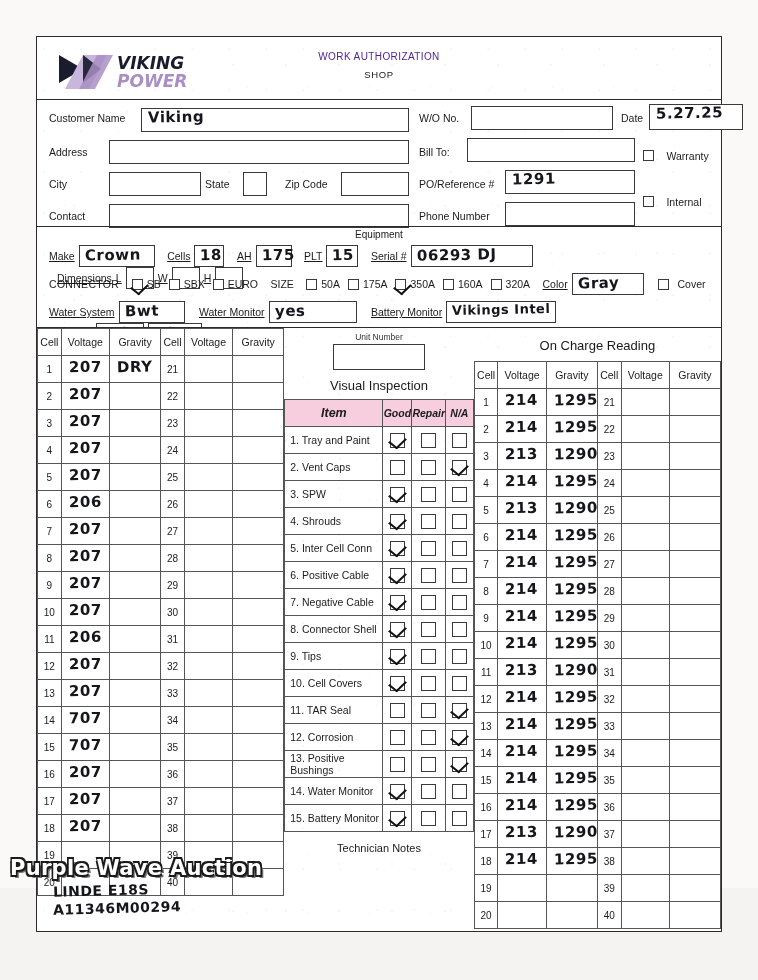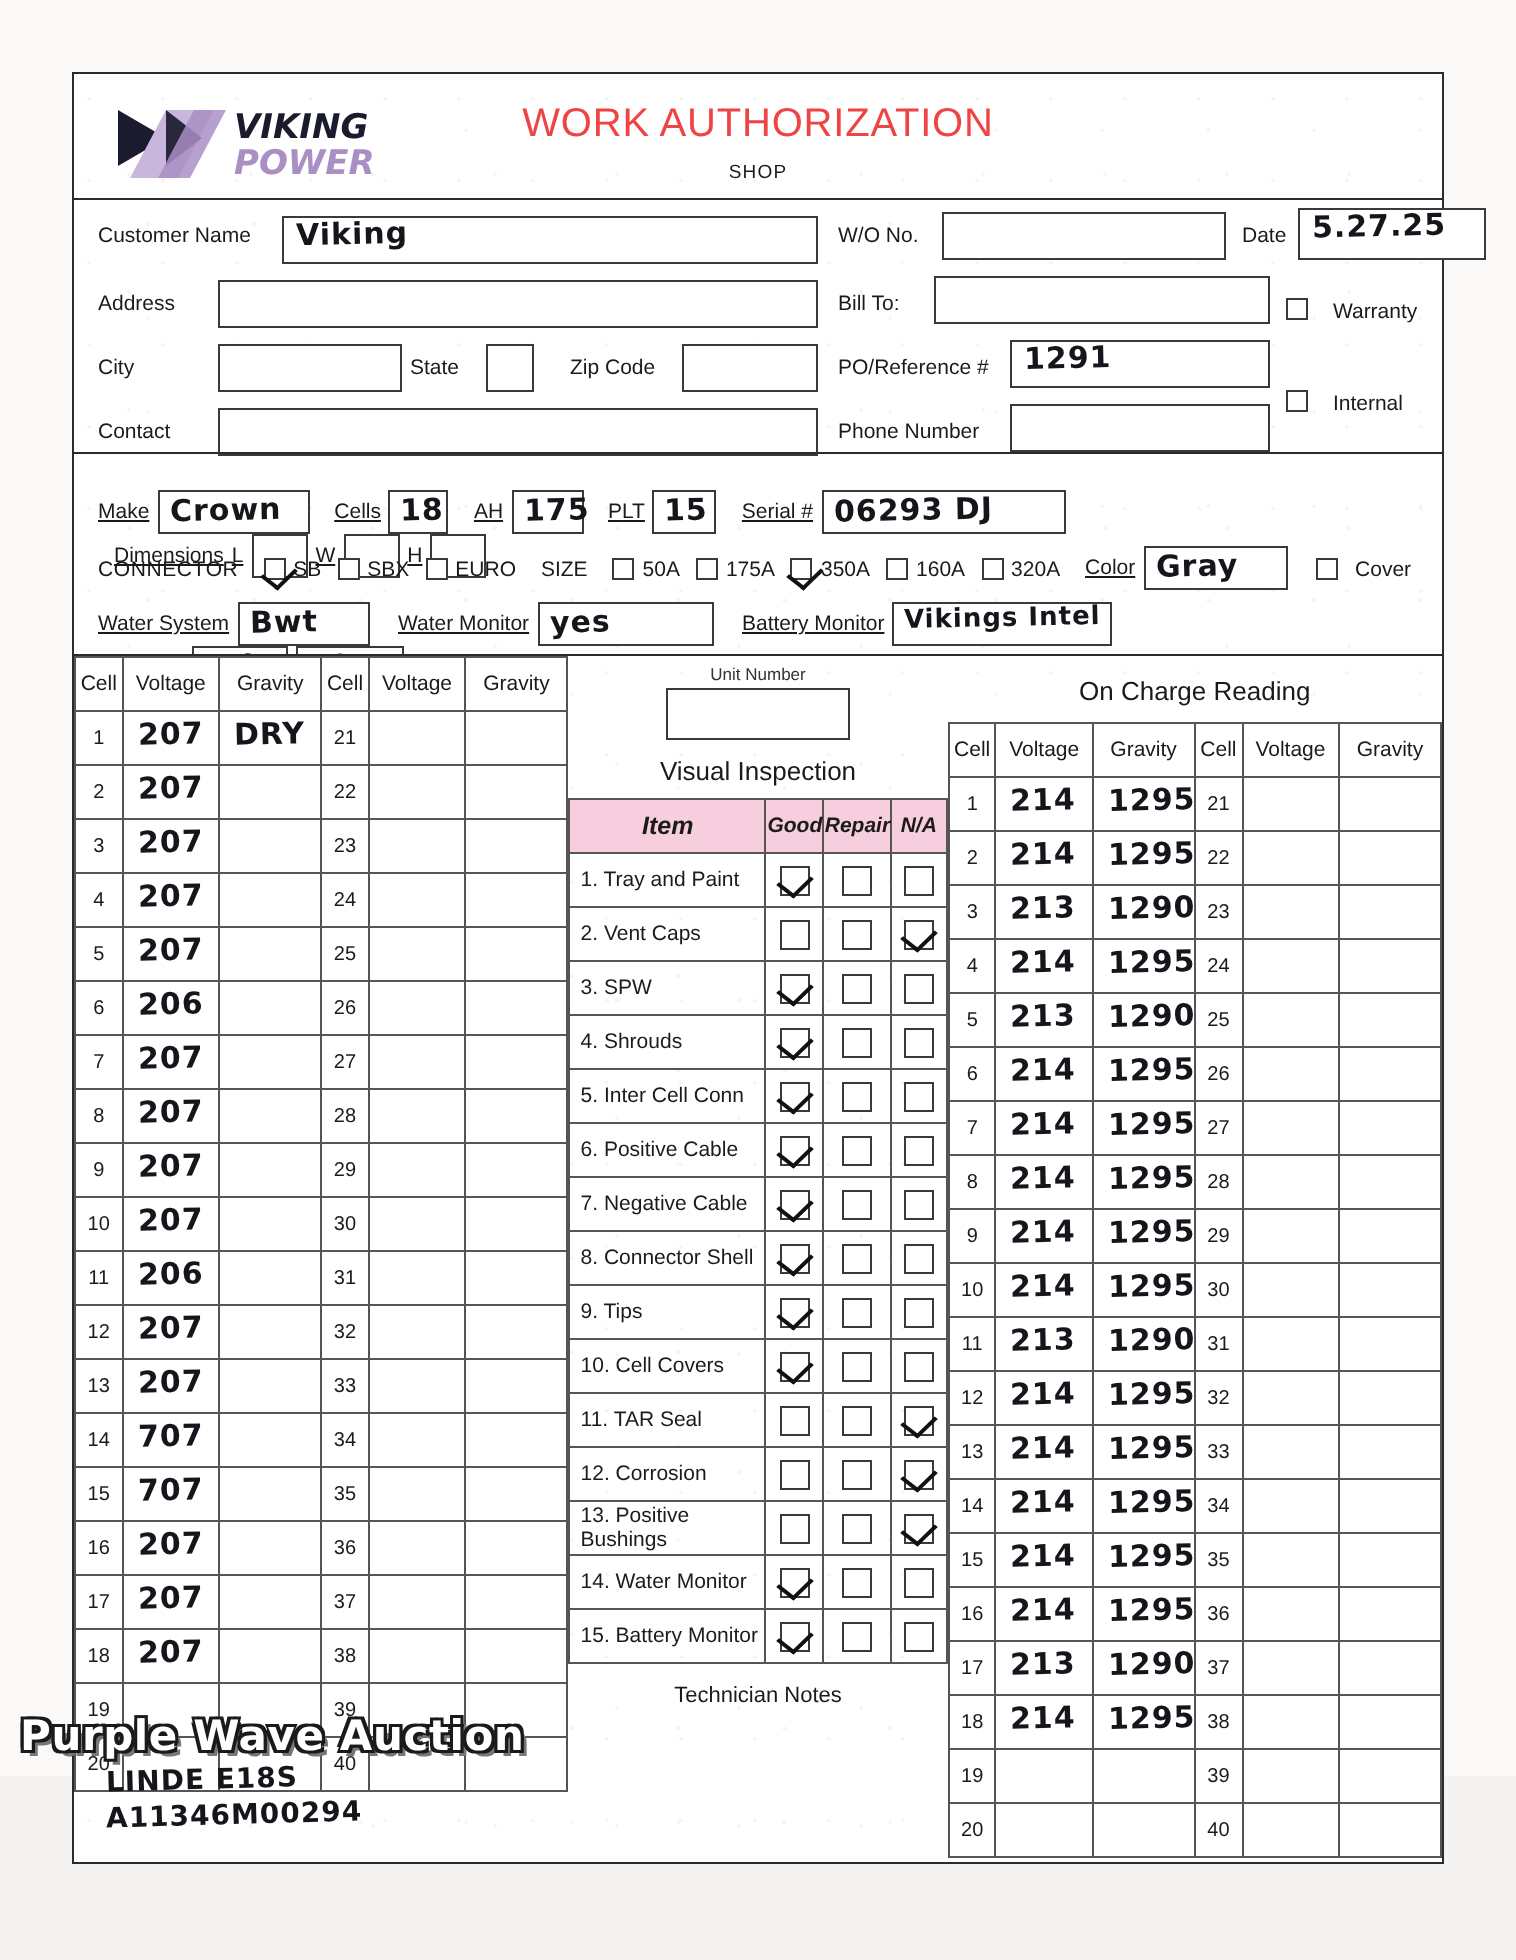--- a/index.html
+++ b/index.html
@@ -35,21 +35,21 @@
     content:"";position:absolute;left:1px;top:0px;width:9px;height:12px;
     border-right:2px solid #111;border-bottom:2px solid #111;
     transform:rotate(38deg) skewX(-8deg);
   }
 
   
   .hdr{position:relative;height:62px;}
   .logo{position:absolute;left:20px;top:12px;width:150px;height:44px;}
   .logo svg{display:block;}
   .title{position:absolute;left:0;right:0;top:14px;text-align:center;}
-  .title .t1{font-size:20px;letter-spacing:.4px;color:#ef4444;}
+  .title .t1{font-size:10px;letter-spacing:.4px;color:#4c1d95;}
   .title .t2{font-size:9.5px;letter-spacing:.6px;margin-top:7px;color:#1b1b1b;}
 
   
   .custblock{position:relative;height:126px;border-top:1.2px solid #2b2b2b;}
   .fld{position:absolute;}
   .fld .lbl{position:absolute;left:0;top:4px;}
   .fld .box{position:absolute;}
   .fld .box .hw{position:absolute;left:6px;top:-1px;}
 
   
@@ -197,20 +197,21 @@
         <span class="ck"></span>
         <span class="lbl" style="margin-left:8px;">Warranty</span>
       </div>
       <div style="position:absolute;left:606px;top:92px;">
         <span class="ck"></span>
         <span class="lbl" style="margin-left:8px;">Internal</span>
       </div>
     </div>
 
     <div class="equip">
+      <div class="eqcap">Equipment</div>
 
       <div class="erow" style="top:18px;left:12px;">
         <span class="inl">
           <span class="lbl">Make</span>
           <span class="box" style="width:76px;">
             <span class="hw">Crown</span>
             </span>
         </span>
         <span class="inl" style="margin-left:8px;">
           <span class="lbl">Cells</span>

